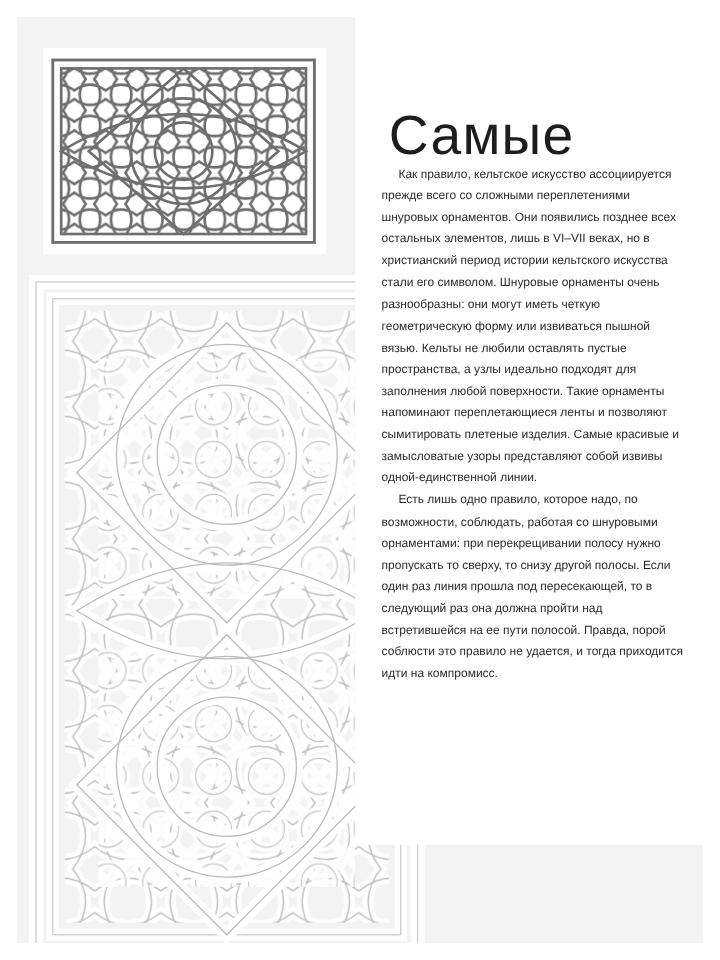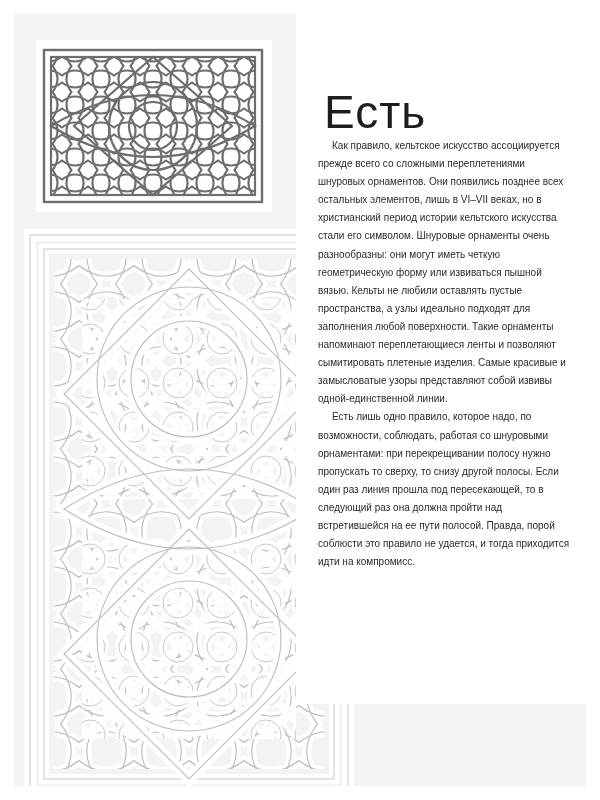--- a/index.html
+++ b/index.html
@@ -200,21 +200,21 @@
         <path d="M15,86 Q117,24 219,86 Q117,148 15,86 Z"></path>
         <path d="M117,17 L196,86 L117,155 L38,86 Z"></path>
         <circle cx="117" cy="86" r="44"></circle>
         <circle cx="117" cy="86" r="24"></circle>
       </g>
     </svg>
   </div>
 
   <div class="text-panel"></div>
 
-  <h1 class="title">Есть</h1>
+  <h1 class="title">Самые</h1>
 
   <div class="body-text">
     <p class="indent">Как правило, кельтское искусство ассоциируется прежде всего со сложными переплетениями шнуровых орнаментов. Они появились позднее всех остальных элементов, лишь в VI–VII веках, но в христианский период истории кельтского искусства стали его символом. Шнуровые орнаменты очень разнообразны: они могут иметь четкую геометрическую форму или извиваться пышной вязью. Кельты не любили оставлять пустые пространства, а узлы идеально подходят для заполнения любой поверхности. Такие орнаменты напоминают переплетающиеся ленты и позволяют сымитировать плетеные изделия. Самые красивые и замысловатые узоры представляют собой извивы одной-единственной линии.</p>
     <p class="indent">Есть лишь одно правило, которое надо, по возможности, соблюдать, работая со шнуровыми орнаментами: при перекрещивании полосу нужно пропускать то сверху, то снизу другой полосы. Если один раз линия прошла под пересекающей, то в следующий раз она должна пройти над встретившейся на ее пути полосой. Правда, порой соблюсти это правило не удается, и тогда приходится идти на компромисс.</p>
   </div>
 
   <div class="fold-line"></div>
   <div class="page-edge-right"></div>
   <div class="page-edge-bottom"></div>
   <div class="page-edge-left"></div>

